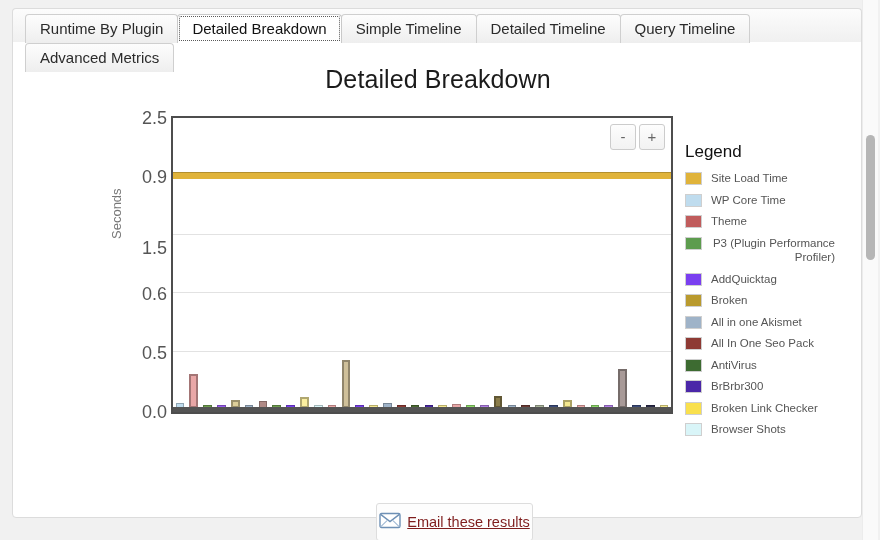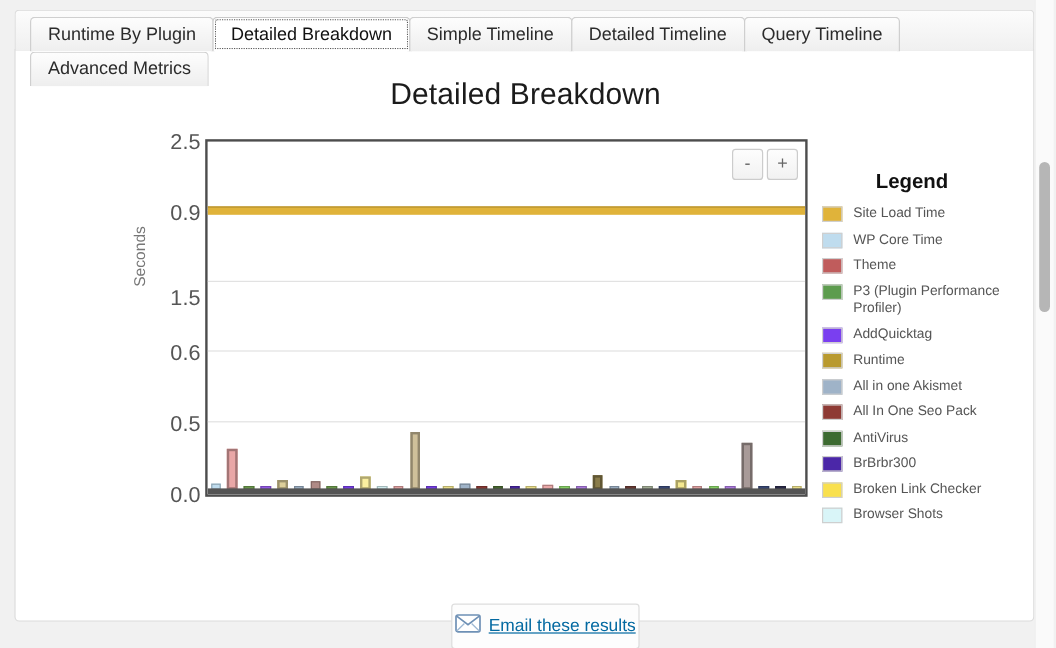--- a/index.html
+++ b/index.html
@@ -189,23 +189,22 @@
 
   
   .legend {
     position: absolute;
     left: 672px;
     top: 100px;
     width: 168px;
   }
   .legend-title {
     font-size: 17px;
-    font-weight: bold;
+    font-weight: normal;
     color: #111;
-    text-align: center;
     width: 150px;
     margin-bottom: 9px;
   }
   .legend-row {
     display: flex;
     align-items: flex-start;
     margin-bottom: 7px;
   }
   .swatch {
     width: 17px;
@@ -214,41 +213,42 @@
     box-sizing: border-box;
     flex: 0 0 auto;
     margin-top: 1px;
   }
   .legend-label {
     margin-left: 9px;
     font-size: 11.5px;
     color: #555;
     line-height: 14.5px;
     max-width: 124px;
+    text-align: right;
   }
 
   
   .email-box {
     position: absolute;
     left: 363px;
     top: 461px;
     width: 157px;
     height: 38px;
     background: #fdfdfd;
     border: 1px solid #dddddd;
     border-radius: 3px;
     display: flex;
     align-items: center;
     justify-content: center;
     gap: 6px;
     cursor: pointer;
     box-sizing: border-box;
   }
   .email-link {
-    color: #0369a1;
+    color: #7f1d1d;
     font-size: 14.5px;
     text-decoration: underline;
     cursor: pointer;
   }
 
   
   .scrollbar-track {
     position: absolute;
     right: 2px;
     top: 0;
@@ -363,21 +363,21 @@
           <div class="legend-row">
             <span class="swatch" style="background: rgb(93, 156, 78);"></span>
             <span class="legend-label">P3 (Plugin Performance Profiler)</span>
           </div>
           <div class="legend-row">
             <span class="swatch" style="background: rgb(122, 63, 240);"></span>
             <span class="legend-label">AddQuicktag</span>
           </div>
           <div class="legend-row">
             <span class="swatch" style="background: rgb(185, 154, 46);"></span>
-            <span class="legend-label">Runtime</span>
+            <span class="legend-label">Broken</span>
           </div>
           <div class="legend-row">
             <span class="swatch" style="background: rgb(159, 179, 200);"></span>
             <span class="legend-label">All in one Akismet</span>
           </div>
           <div class="legend-row">
             <span class="swatch" style="background: rgb(142, 58, 52);"></span>
             <span class="legend-label">All In One Seo Pack</span>
           </div>
           <div class="legend-row">

